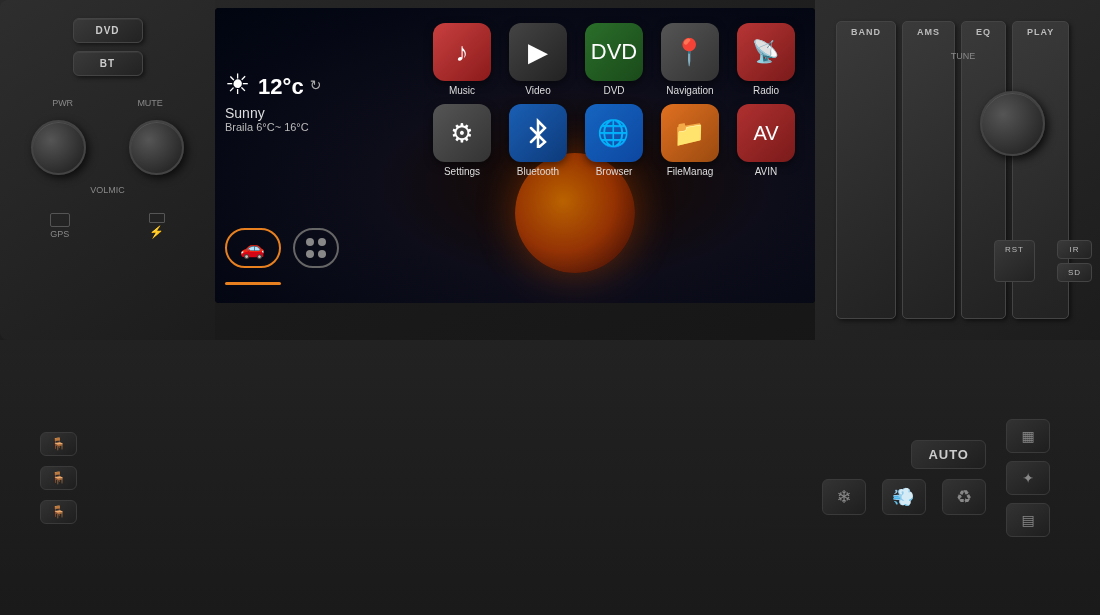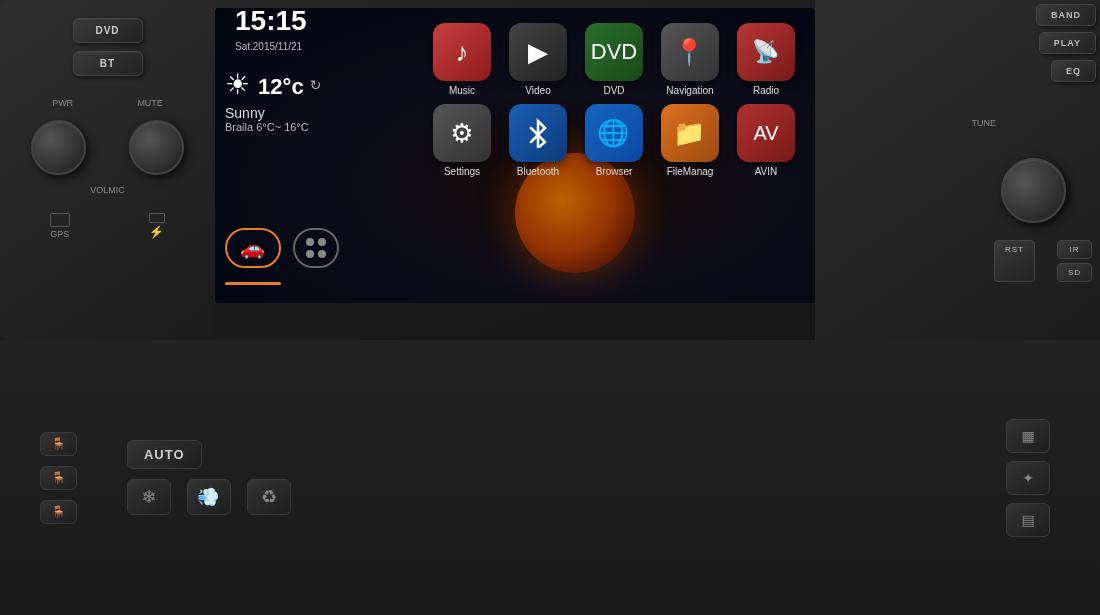--- a/index.html
+++ b/index.html
@@ -308,22 +308,22 @@
 
     
     .right-panel {
       position: absolute;
       right: 0;
       top: 0;
       width: 285px;
       height: 340px;
       background: linear-gradient(145deg, #2e2e2e, #1c1c1c);
       display: flex;
-      flex-direction: column;
-      padding: 4px;
+      flex-direction: row;
+      padding: 21px;
       gap: 6px;
       margin-left: 36px;
     }
 
     .right-btn-row {
       display: flex;
       justify-content: flex-end;
       gap: 6px;
     }
 
@@ -405,21 +405,21 @@
       font-weight: bold;
       letter-spacing: 1px;
       padding: 6px 16px;
       cursor: pointer;
     }
 
     .climate-center {
       flex: 1;
       display: flex;
       flex-direction: column;
-      align-items: flex-start;
+      align-items: flex-end;
       gap: 10px;
     }
 
     .fan-controls {
       display: flex;
       gap: 16px;
       align-items: center;
     }
 
     .fan-btn {
@@ -526,26 +526,20 @@
         <span style="font-size:12px;">⚡</span>
       </div>
     </div>
   </div>
 
   <div class="screen">
     <div class="screen-bg">
 
       <div class="planet-glow"></div>
 
-      <div class="status-bar">
-        <div>
-          <div class="time-display">15:15</div>
-          <div class="date-display">Sat.2015/11/21</div>
-        </div>
-      </div>
 
       <div class="weather-area">
         <div style="display:flex;align-items:center;margin-top:10px;">
           <span class="weather-icon">☀</span>
           <span class="temp-display">12°c</span>
           <span class="refresh-icon">↻</span>
         </div>
         <div class="weather-desc">Sunny</div>
         <div class="weather-range">
           <span>Braila</span> <span>6°C~ 16°C</span>
@@ -634,24 +628,27 @@
         </div>
       </div>
     </div>
   </div>
 
   <div class="right-panel">
     <div class="right-btn-row">
       <div class="right-btn">BAND</div>
     </div>
     <div class="right-btn-row">
-      <div class="right-btn">PLAY</div>
+      <div class="right-btn">AMS</div>
     </div>
     <div class="right-btn-row">
       <div class="right-btn">EQ</div>
+    </div>
+    <div class="right-btn-row">
+      <div class="right-btn">PLAY</div>
     </div>
     <div style="position:relative;height:70px;">
       <div class="right-knob"></div>
       <span style="position:absolute;right:100px;top:30px;color:#888;font-size:9px;">TUNE</span>
     </div>
     <div class="small-btn-area">
       <div style="display:flex;gap:22px;">
         <div class="small-btn">RST</div>
         <div style="display:flex;flex-direction:column;gap:4px;">
           <div class="small-btn">IR</div>

